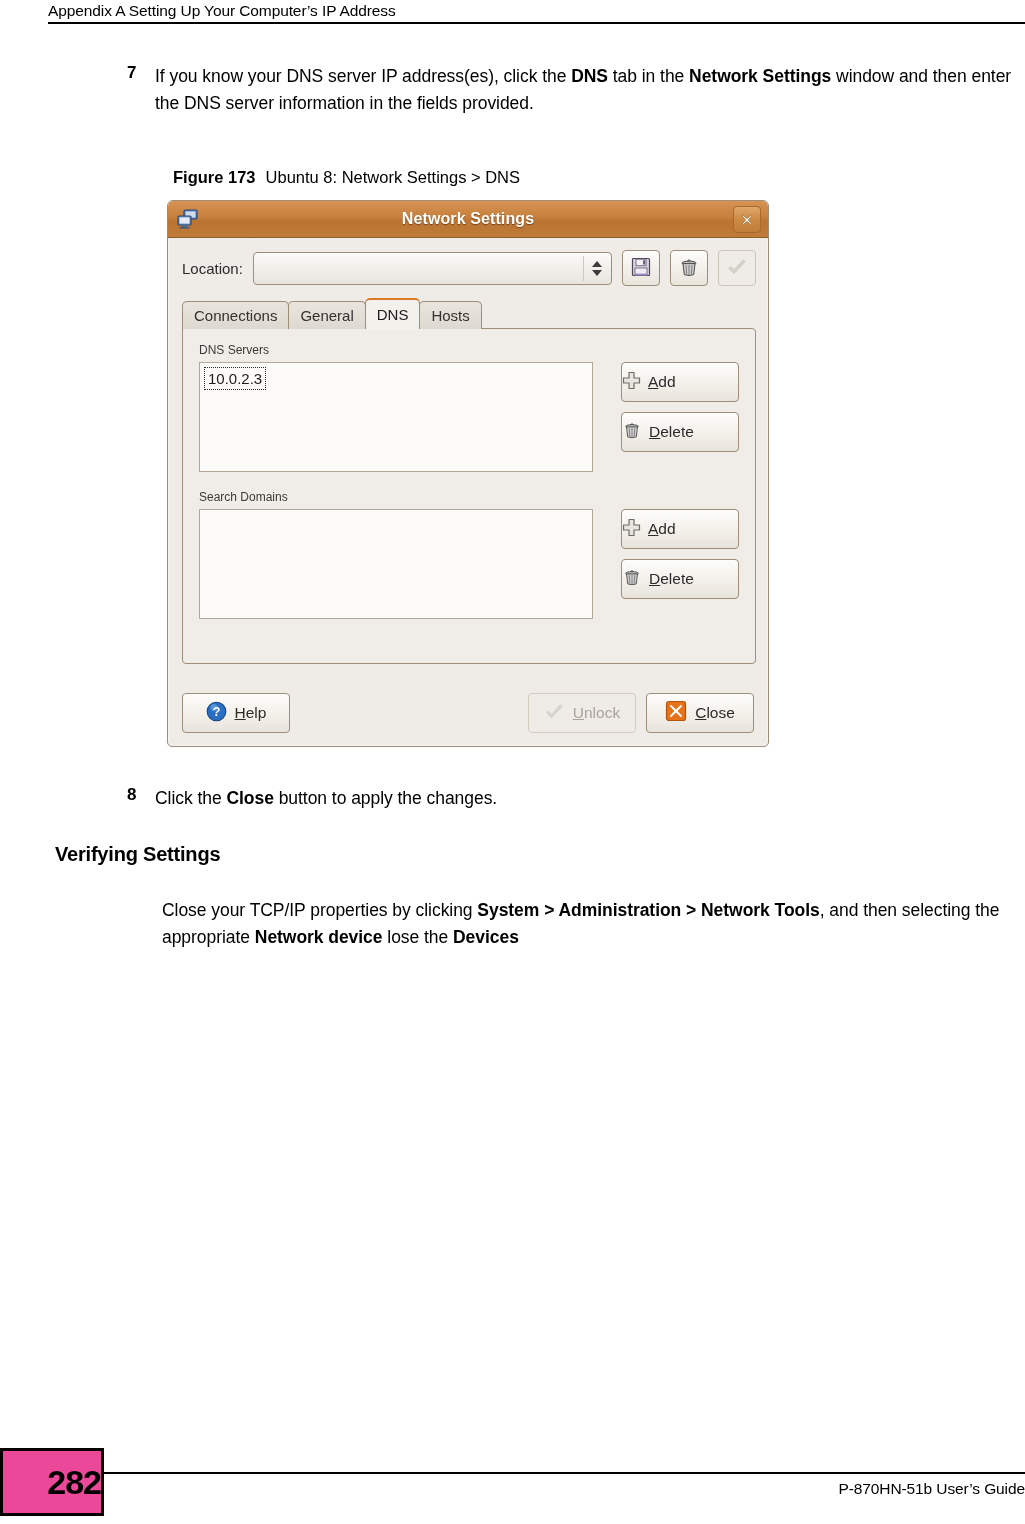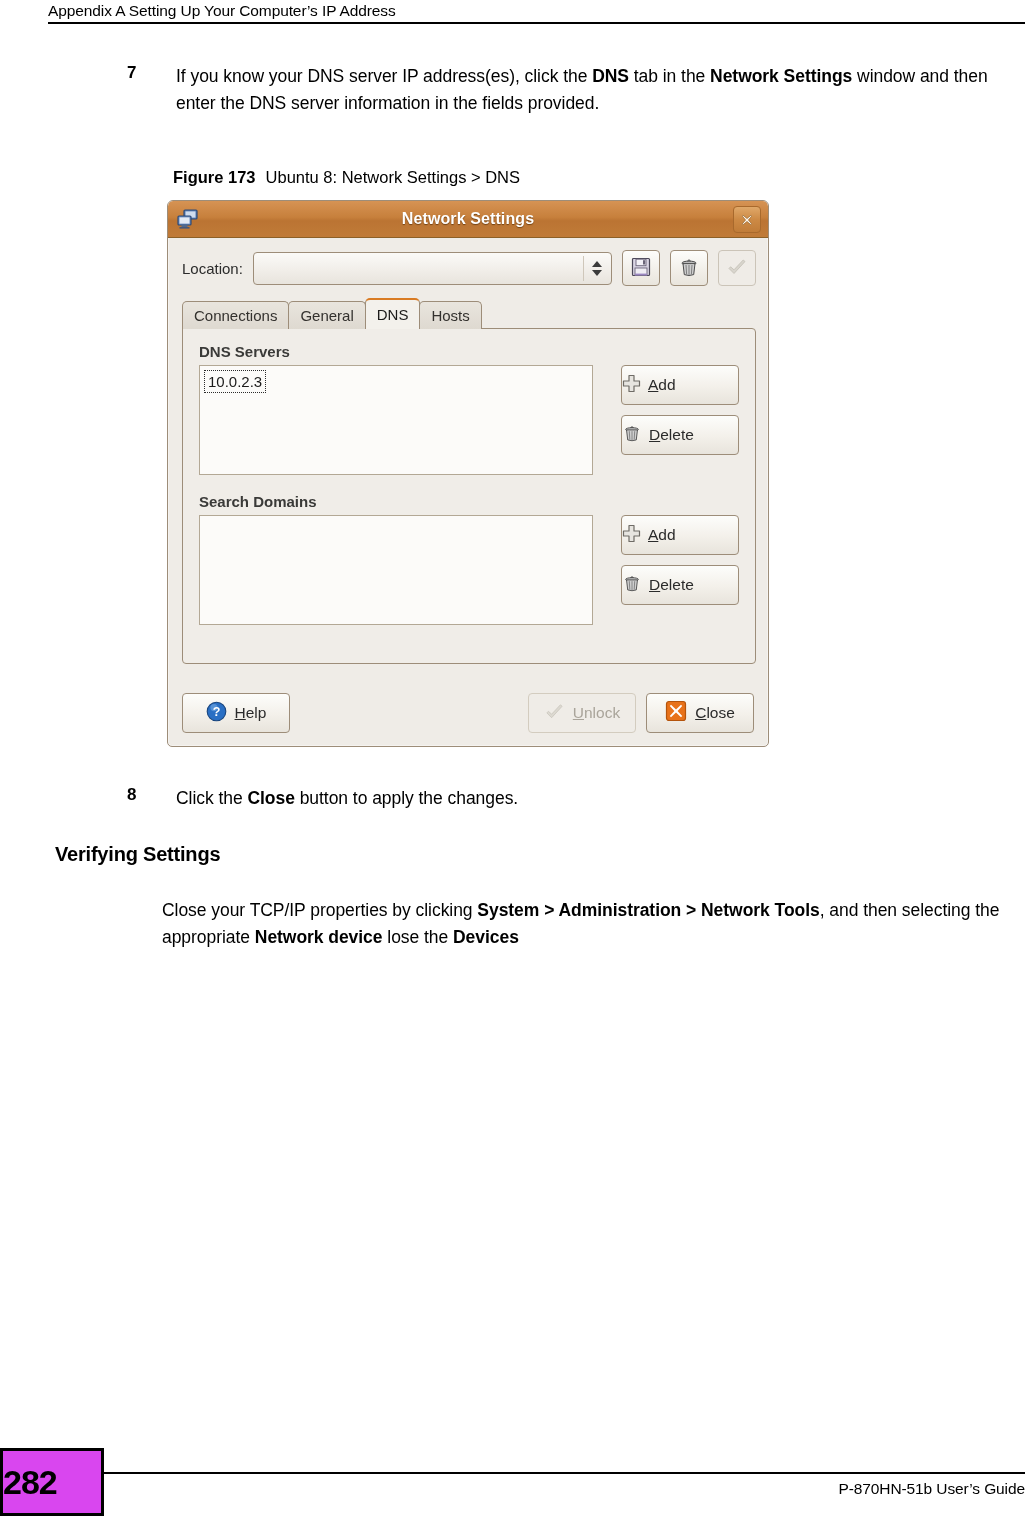--- a/index.html
+++ b/index.html
@@ -52,21 +52,20 @@
     font-weight: bold;
     font-size: 17px;
     width: 28px;
     flex: 0 0 28px;
     text-align: left;
   }
   .step-body {
     font-size: 17.5px;
     line-height: 27px;
     letter-spacing: -0.05px;
-    margin-left: 21px;
   }
   b, .b { font-weight: bold; }
 
   #step7 { left: 127px; top: 63px; width: 890px; }
   #step7 .step-body { width: 860px; }
 
   #step8 { left: 127px; top: 785px; width: 890px; }
 
   .figure-caption {
     position: absolute;
@@ -106,24 +105,24 @@
     height: 76px;
   }
   .footer .pagenum-box {
     position: absolute;
     left: 0px;
     top: 0px;
     width: 104px;
     height: 68px;
     border: 3px solid #000;
     box-sizing: border-box;
-    background: #d946ef;
-    display: flex;
-    align-items: center;
-    justify-content: flex-start;
+    background: #ec4899;
+    display: flex;
+    align-items: center;
+    justify-content: flex-end;
   }
   .footer .pagenum {
     font-size: 34px;
     font-weight: bold;
     letter-spacing: -1px;
   }
   .footer .foot-rule {
     position: absolute;
     left: 104px;
     top: 24px;
@@ -311,22 +310,22 @@
     border-radius: 0 4px 4px 4px;
     margin-top: -1px;
     padding: 14px 16px 16px 16px;
     position: relative;
     z-index: 1;
     height: 336px;
     box-sizing: border-box;
   }
 
   .group-label {
-    font-size: 15px;
-    font-weight: bold;
+    font-size: 12px;
+    font-weight: normal;
     color: #3a3a38;
     margin-bottom: 5px;
   }
 
   .list-row {
     display: flex;
     gap: 28px;
     align-items: flex-start;
   }
   .listbox {

